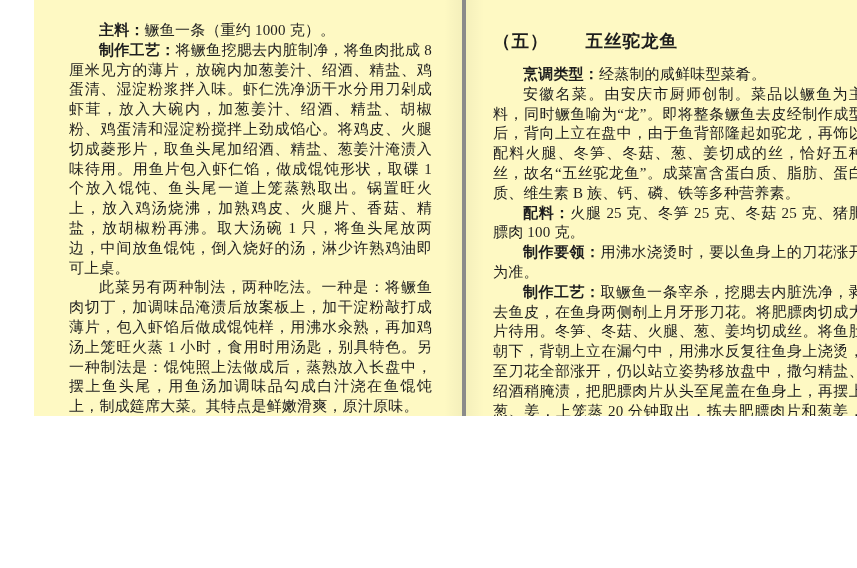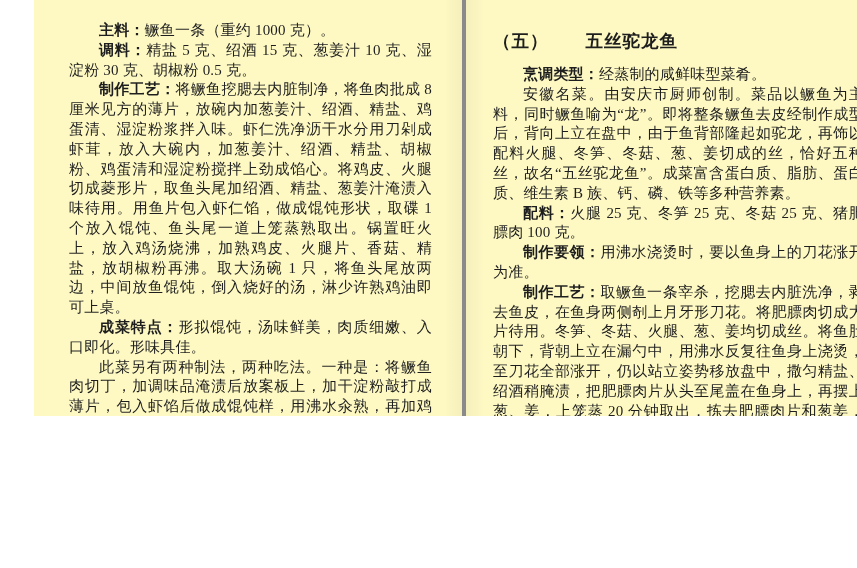--- a/index.html
+++ b/index.html
@@ -94,23 +94,21 @@
 <body>
 
 <div id="spread">
 
   <div class="spine-shade-left"></div>
   <div class="spine-shade-right"></div>
   <div class="spine"></div>
 
   <div id="page-left-body" class="page-body">
       <p class="para"><b>主料：</b>鳜鱼一条（重约 1000 克）。</p>
-      <p class="para"><b>调料：</b>精盐 5 克、绍酒 15 克、葱姜汁 10 克、湿淀粉 30 克、胡椒粉 0.5 克。</p>
       <p class="para"><b>制作工艺：</b>将鳜鱼挖腮去内脏制净，将鱼肉批成 8 厘米见方的薄片，放碗内加葱姜汁、绍酒、精盐、鸡蛋清、湿淀粉浆拌入味。虾仁洗净沥干水分用刀剁成虾茸，放入大碗内，加葱姜汁、绍酒、精盐、胡椒粉、鸡蛋清和湿淀粉搅拌上劲成馅心。将鸡皮、火腿切成菱形片，取鱼头尾加绍酒、精盐、葱姜汁淹渍入味待用。用鱼片包入虾仁馅，做成馄饨形状，取碟 1 个放入馄饨、鱼头尾一道上笼蒸熟取出。锅置旺火上，放入鸡汤烧沸，加熟鸡皮、火腿片、香菇、精盐，放胡椒粉再沸。取大汤碗 1 只，将鱼头尾放两边，中间放鱼馄饨，倒入烧好的汤，淋少许熟鸡油即可上桌。</p>
-      <p class="para"><b>成菜特点：</b>形拟馄饨，汤味鲜美，肉质细嫩、入口即化。形味具佳。</p>
       <p class="para">此菜另有两种制法，两种吃法。一种是：将鳜鱼肉切丁，加调味品淹渍后放案板上，加干淀粉敲打成薄片，包入虾馅后做成馄饨样，用沸水汆熟，再加鸡汤上笼旺火蒸 1 小时，食用时用汤匙，别具特色。另一种制法是：馄饨照上法做成后，蒸熟放入长盘中，摆上鱼头尾，用鱼汤加调味品勾成白汁浇在鱼馄饨上，制成筵席大菜。其特点是鲜嫩滑爽，原汁原味。</p>
     </div>
 
   <div id="page-right-body" class="page-body">
     <div class="page-title">（五）　　五丝驼龙鱼</div>
   <p class="para"><b>烹调类型：</b>经蒸制的咸鲜味型菜肴。</p>
       <p class="para">安徽名菜。由安庆市厨师创制。菜品以鳜鱼为主料，同时鳜鱼喻为“龙”。即将整条鳜鱼去皮经制作成型后，背向上立在盘中，由于鱼背部隆起如驼龙，再饰以配料火腿、冬笋、冬菇、葱、姜切成的丝，恰好五种丝，故名“五丝驼龙鱼”。成菜富含蛋白质、脂肪、蛋白质、维生素 B 族、钙、磷、铁等多种营养素。</p>
       <p class="para"><b>配料：</b>火腿 25 克、冬笋 25 克、冬菇 25 克、猪肥膘肉 100 克。</p>
       <p class="para"><b>制作要领：</b>用沸水浇烫时，要以鱼身上的刀花涨开为准。</p>
       <p class="para"><b>制作工艺：</b>取鳜鱼一条宰杀，挖腮去内脏洗净，剥去鱼皮，在鱼身两侧剞上月牙形刀花。将肥膘肉切成大片待用。冬笋、冬菇、火腿、葱、姜均切成丝。将鱼肚朝下，背朝上立在漏勺中，用沸水反复往鱼身上浇烫，至刀花全部涨开，仍以站立姿势移放盘中，撒匀精盐、绍酒稍腌渍，把肥膘肉片从头至尾盖在鱼身上，再摆上葱、姜，上笼蒸 20 分钟取出，拣去肥膘肉片和葱姜，滗去盘中汤汁。炒锅置旺火上，放入菜油，加火腿、冬笋、冬菇、葱、姜五丝略煸，加鸡汤、精盐、味精浇沸，用湿淀粉调稀勾芡，淋入热猪油，将汁浇在鱼身上即成。</p>

